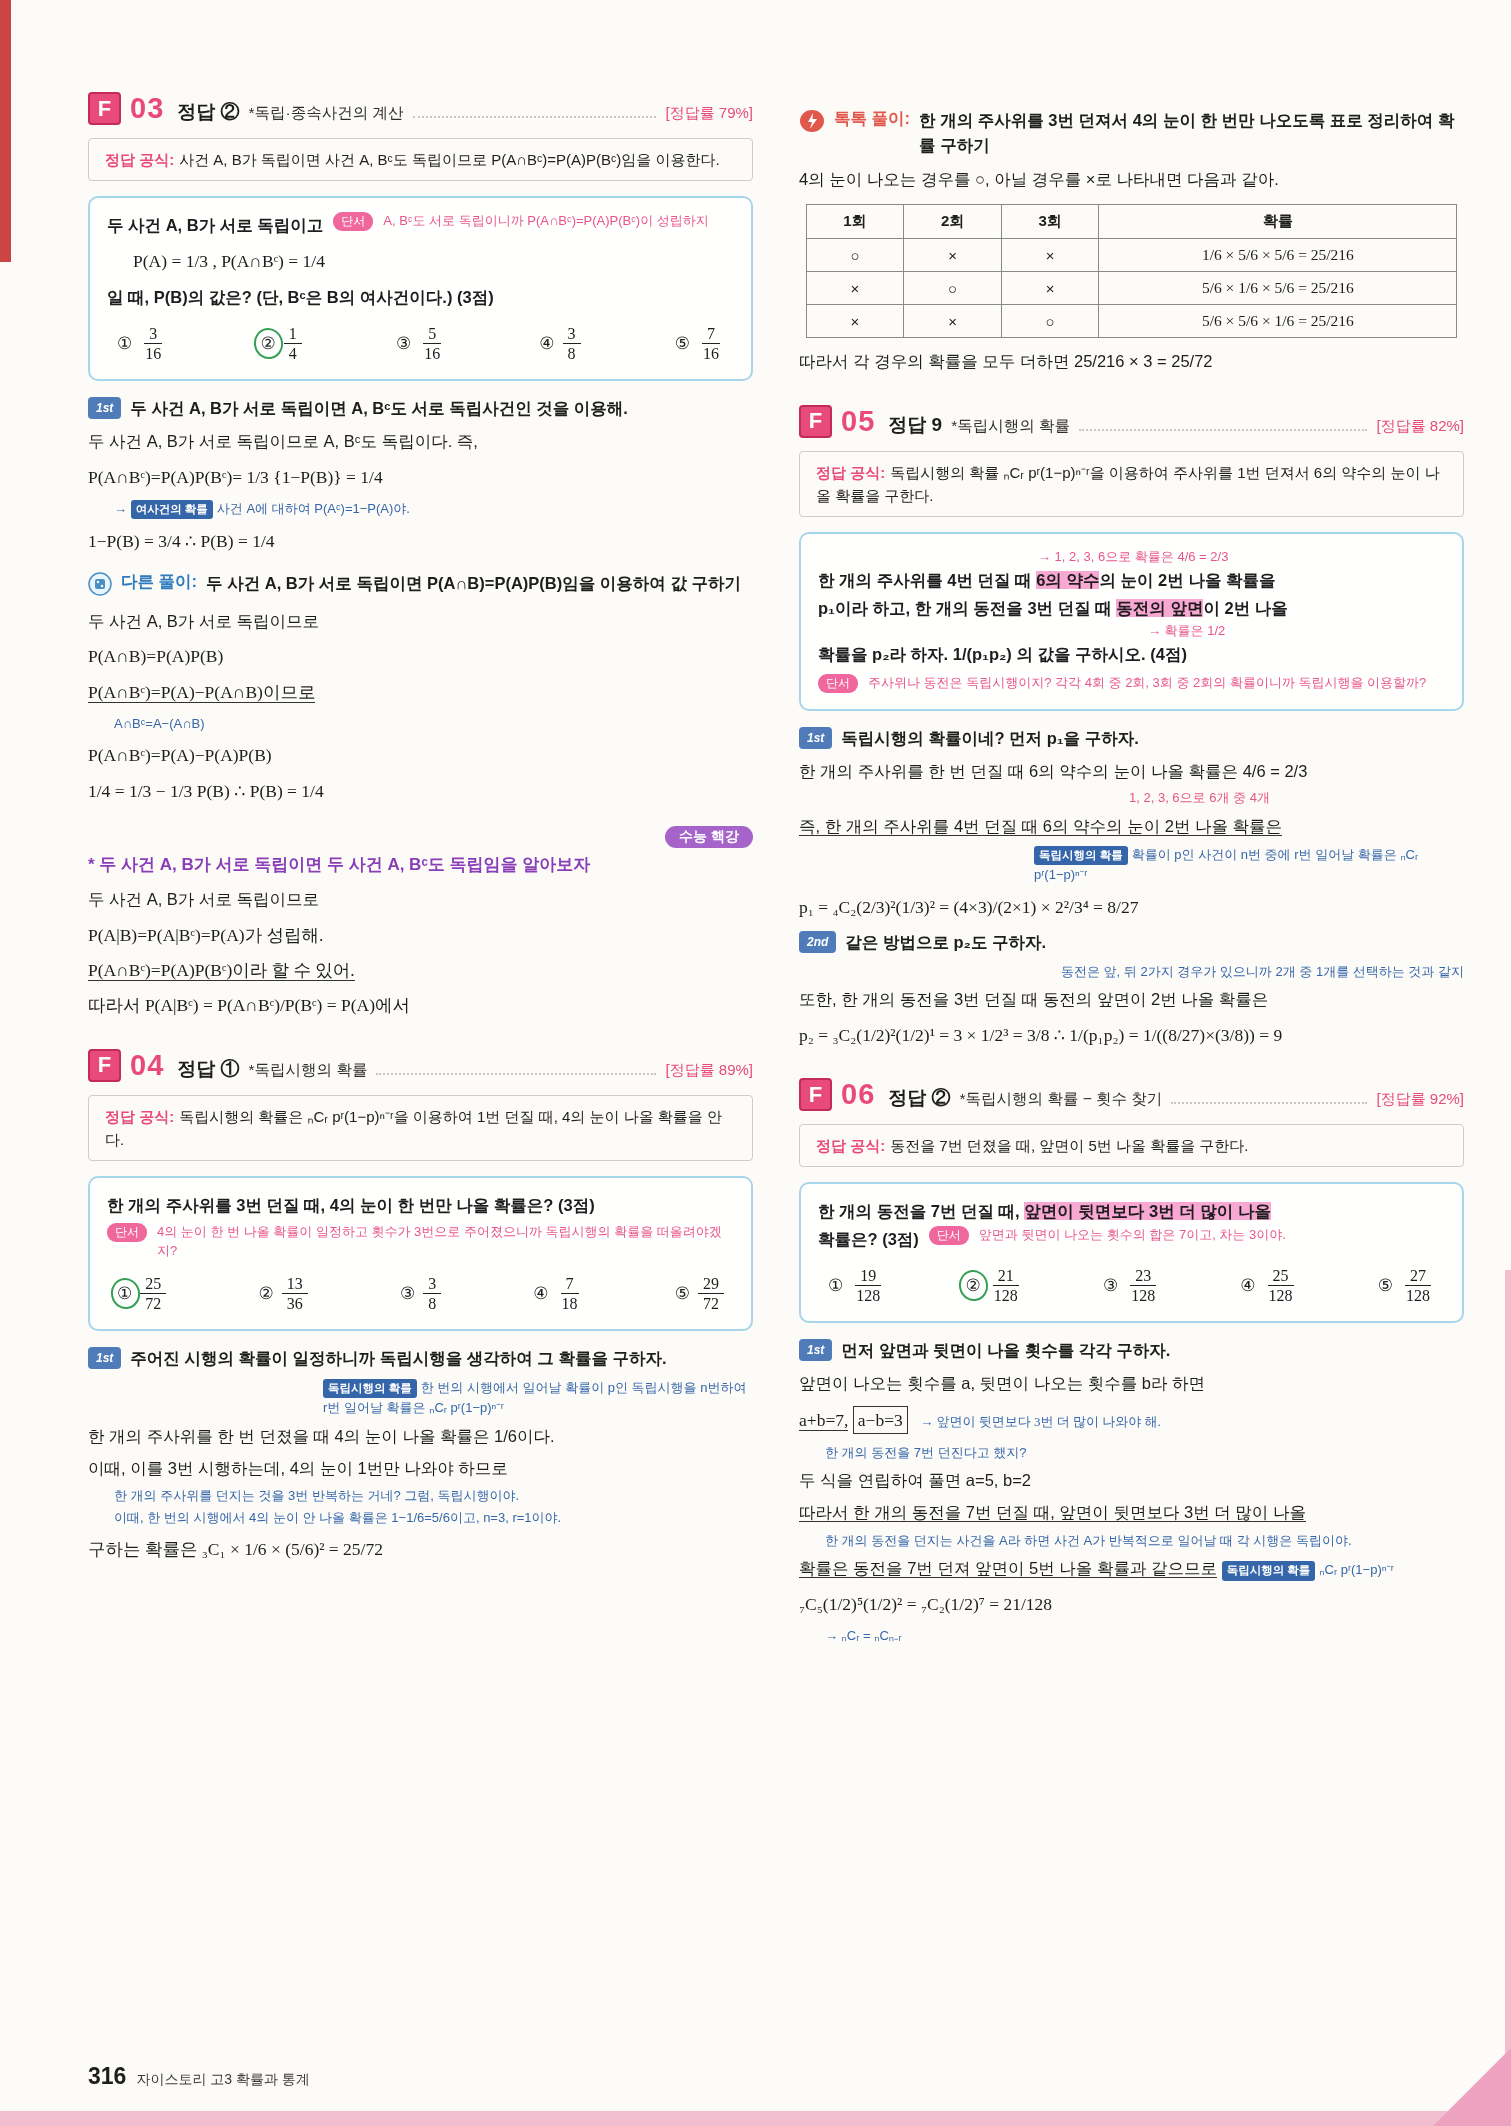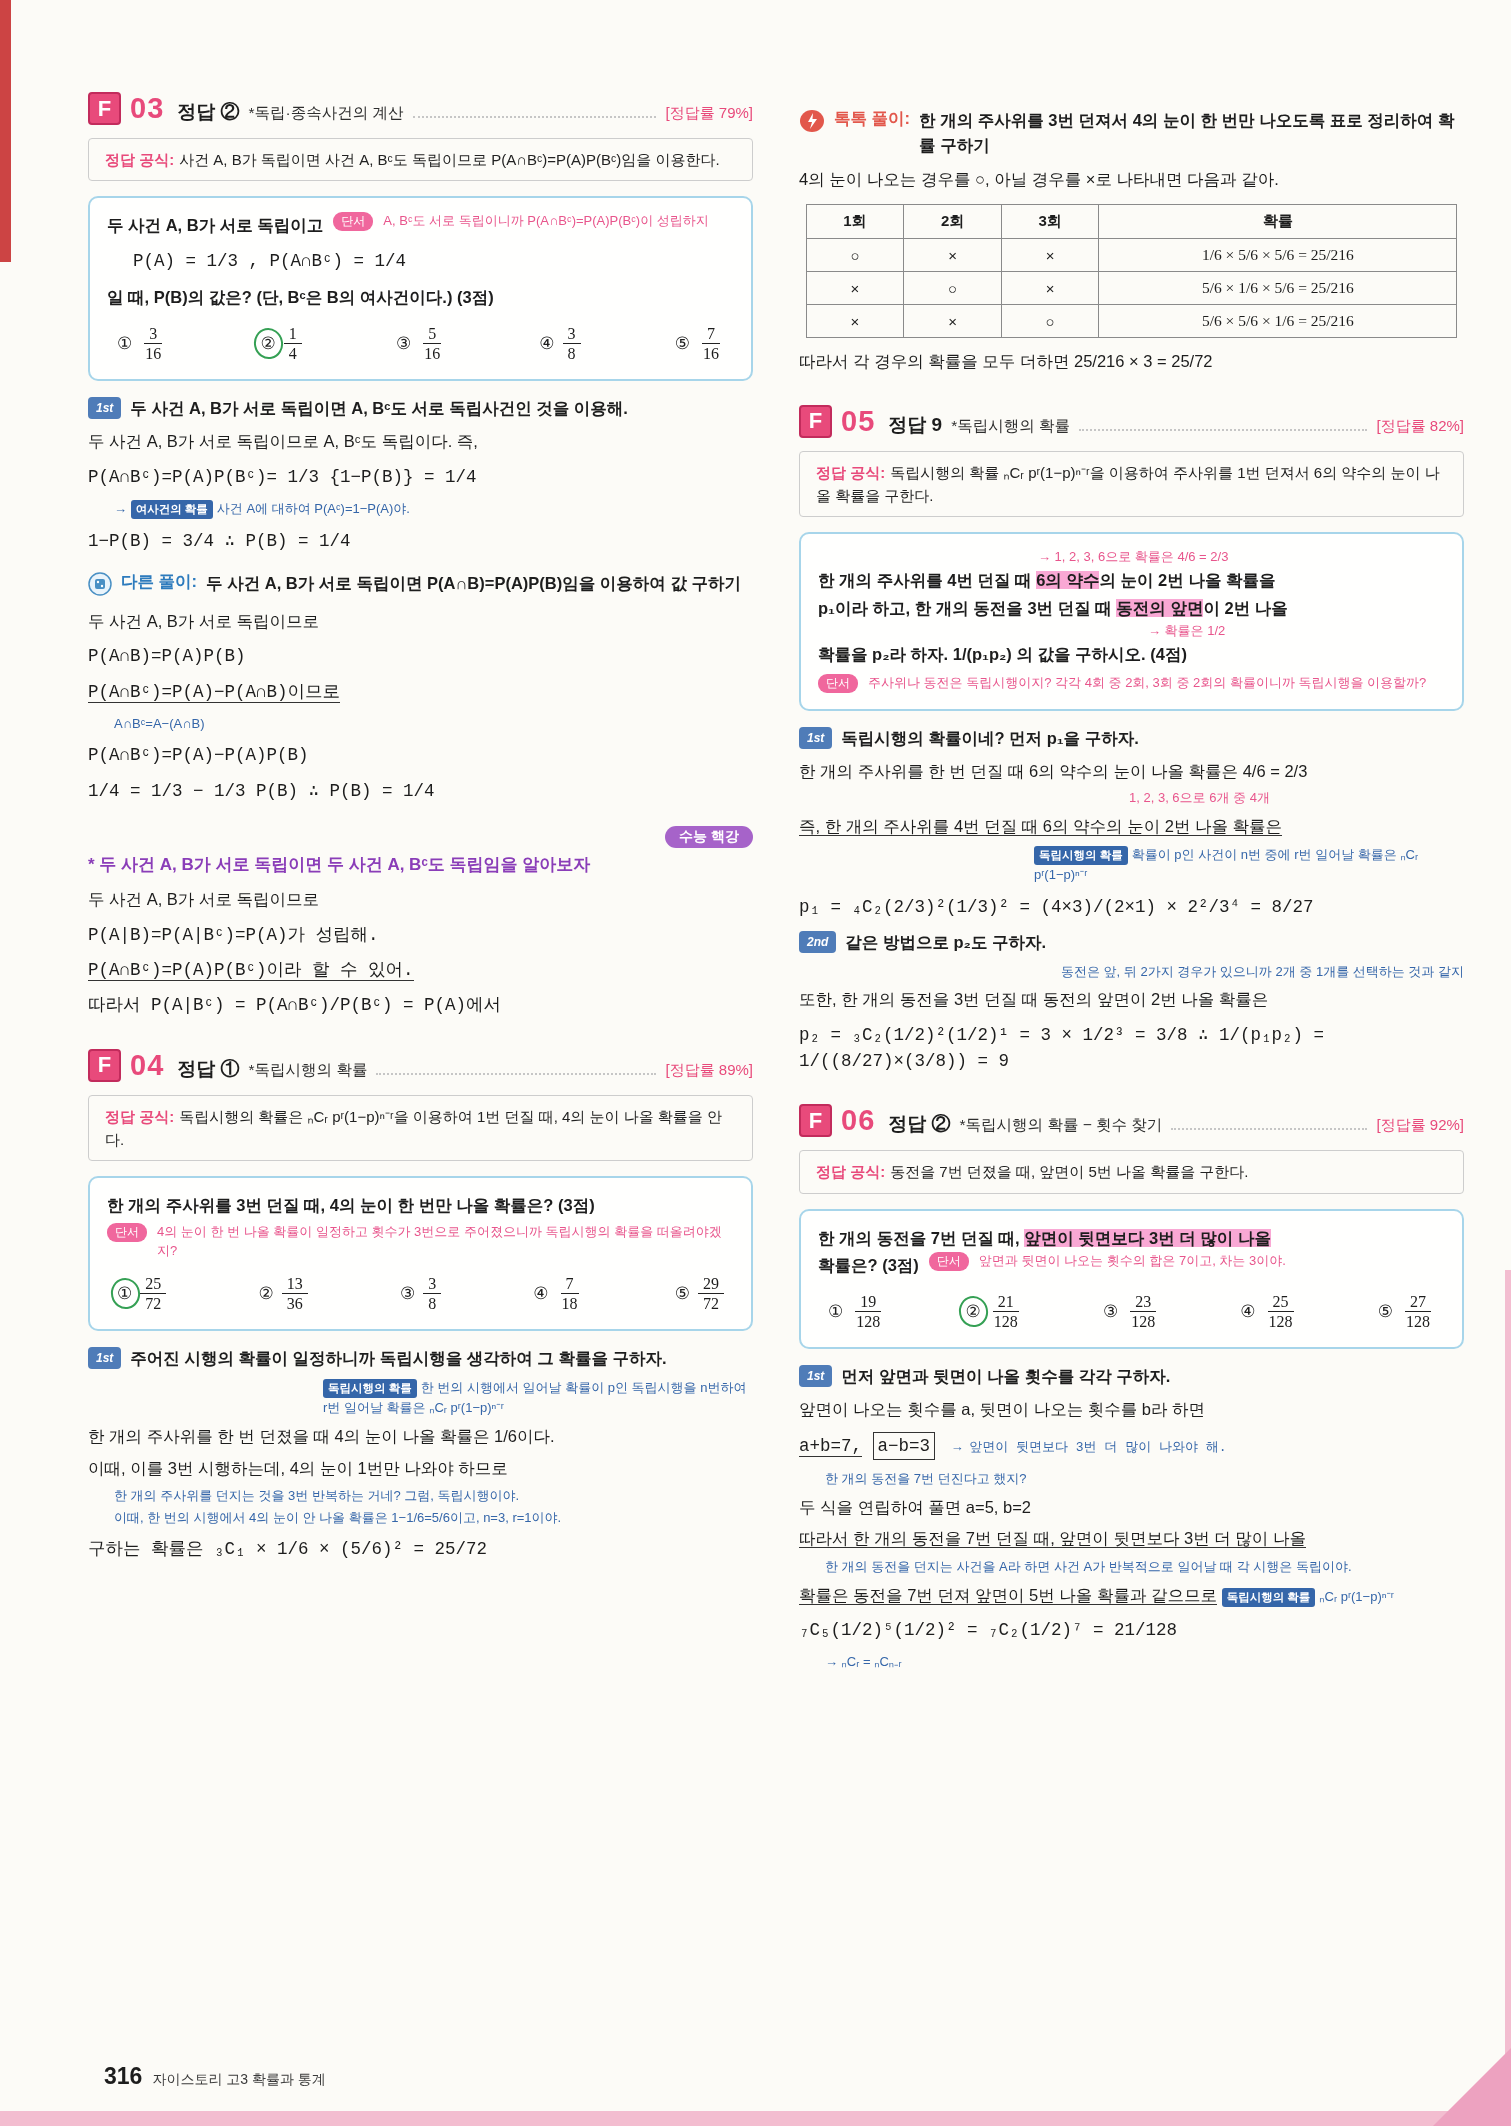--- a/index.html
+++ b/index.html
@@ -23,21 +23,21 @@
 
 .fx{border:1.5px solid #cdcdcd;border-radius:4px;padding:9px 16px;font-size:15px;line-height:1.55;margin-bottom:15px;color:#222;}
 .fx-label{color:#e84a7b;font-weight:bold;margin-right:5px;}
 
 .pbox{border:2.5px solid #a7d5ea;border-radius:10px;padding:14px 17px 16px;margin-bottom:15px;background:#fffffe;}
 .prob-main{font-size:16.5px;font-weight:bold;line-height:1.65;}
 .prob-row{display:flex;gap:10px;align-items:flex-start;}
 .tag{display:inline-block;background:#f0679d;color:#fff;font-size:12px;border-radius:9px;padding:1px 8px;font-weight:normal;flex:none;vertical-align:2px;}
 .pk{color:#e8558c;font-size:13px;line-height:1.45;}
 .hl{background:#f9a8d4;}
-.eq{font-family:Liberation Mono, monospace;font-size:17.5px;margin:9px 0;line-height:1.5;}
+.eq{font-family:Liberation Serif, serif;font-size:17.5px;margin:9px 0;line-height:1.5;}
 .eq.ind{margin-left:26px;}
 .u{border-bottom:1.3px solid #333;}
 .box-ann{display:inline-block;border:1px solid #333;padding:0 4px;}
 
 .choices{display:flex;justify-content:space-between;margin-top:13px;padding:0 10px;}
 .choice{display:flex;align-items:center;gap:8px;font-size:17px;}
 .cnum{position:relative;font-size:17px;line-height:1;}
 .cnum.ans::after{content:"";position:absolute;left:-6px;top:-7px;right:-8px;bottom:-7px;border:2.2px solid #35a054;border-radius:50%;transform:rotate(-12deg);}
 .frac{display:inline-flex;flex-direction:column;align-items:center;font-family:"Liberation Serif",serif;font-size:16px;line-height:1.2;}
 .frac .n{border-bottom:1.3px solid #222;padding:0 5px;display:block;}
@@ -58,21 +58,21 @@
 
 .hk{margin-top:22px;border-top:0;}
 .hk-badge-row{display:flex;justify-content:flex-end;margin-bottom:4px;}
 .hk-badge{background:#a663c9;color:#fff;border-radius:12px;padding:2px 14px;font-size:14px;font-weight:bold;}
 .hk-title{color:#8a3db8;font-weight:bold;font-size:17px;line-height:1.55;margin-bottom:8px;}
 
 .tbl{border-collapse:collapse;margin:12px auto 10px;width:98%;}
 .tbl th,.tbl td{border:1px solid #8a8a8a;text-align:center;font-size:15px;padding:7px 6px;}
 .tbl td.f{font-family:"Liberation Serif",serif;font-size:15.5px;}
 
-.footer{position:absolute;left:104px;bottom:36px;display:flex;align-items:baseline;gap:10px;}
+.footer{position:absolute;left:88px;bottom:36px;display:flex;align-items:baseline;gap:10px;}
 .fnum{font-size:23px;font-weight:bold;}
 .flabel{font-size:14px;color:#3a3a3a;}
 </style>
 </head>
 <body>
 
 <div class="edge-left"></div>
 <div class="edge-right"></div>
 <div class="edge-bottom"></div>
 <div class="corner"></div>

